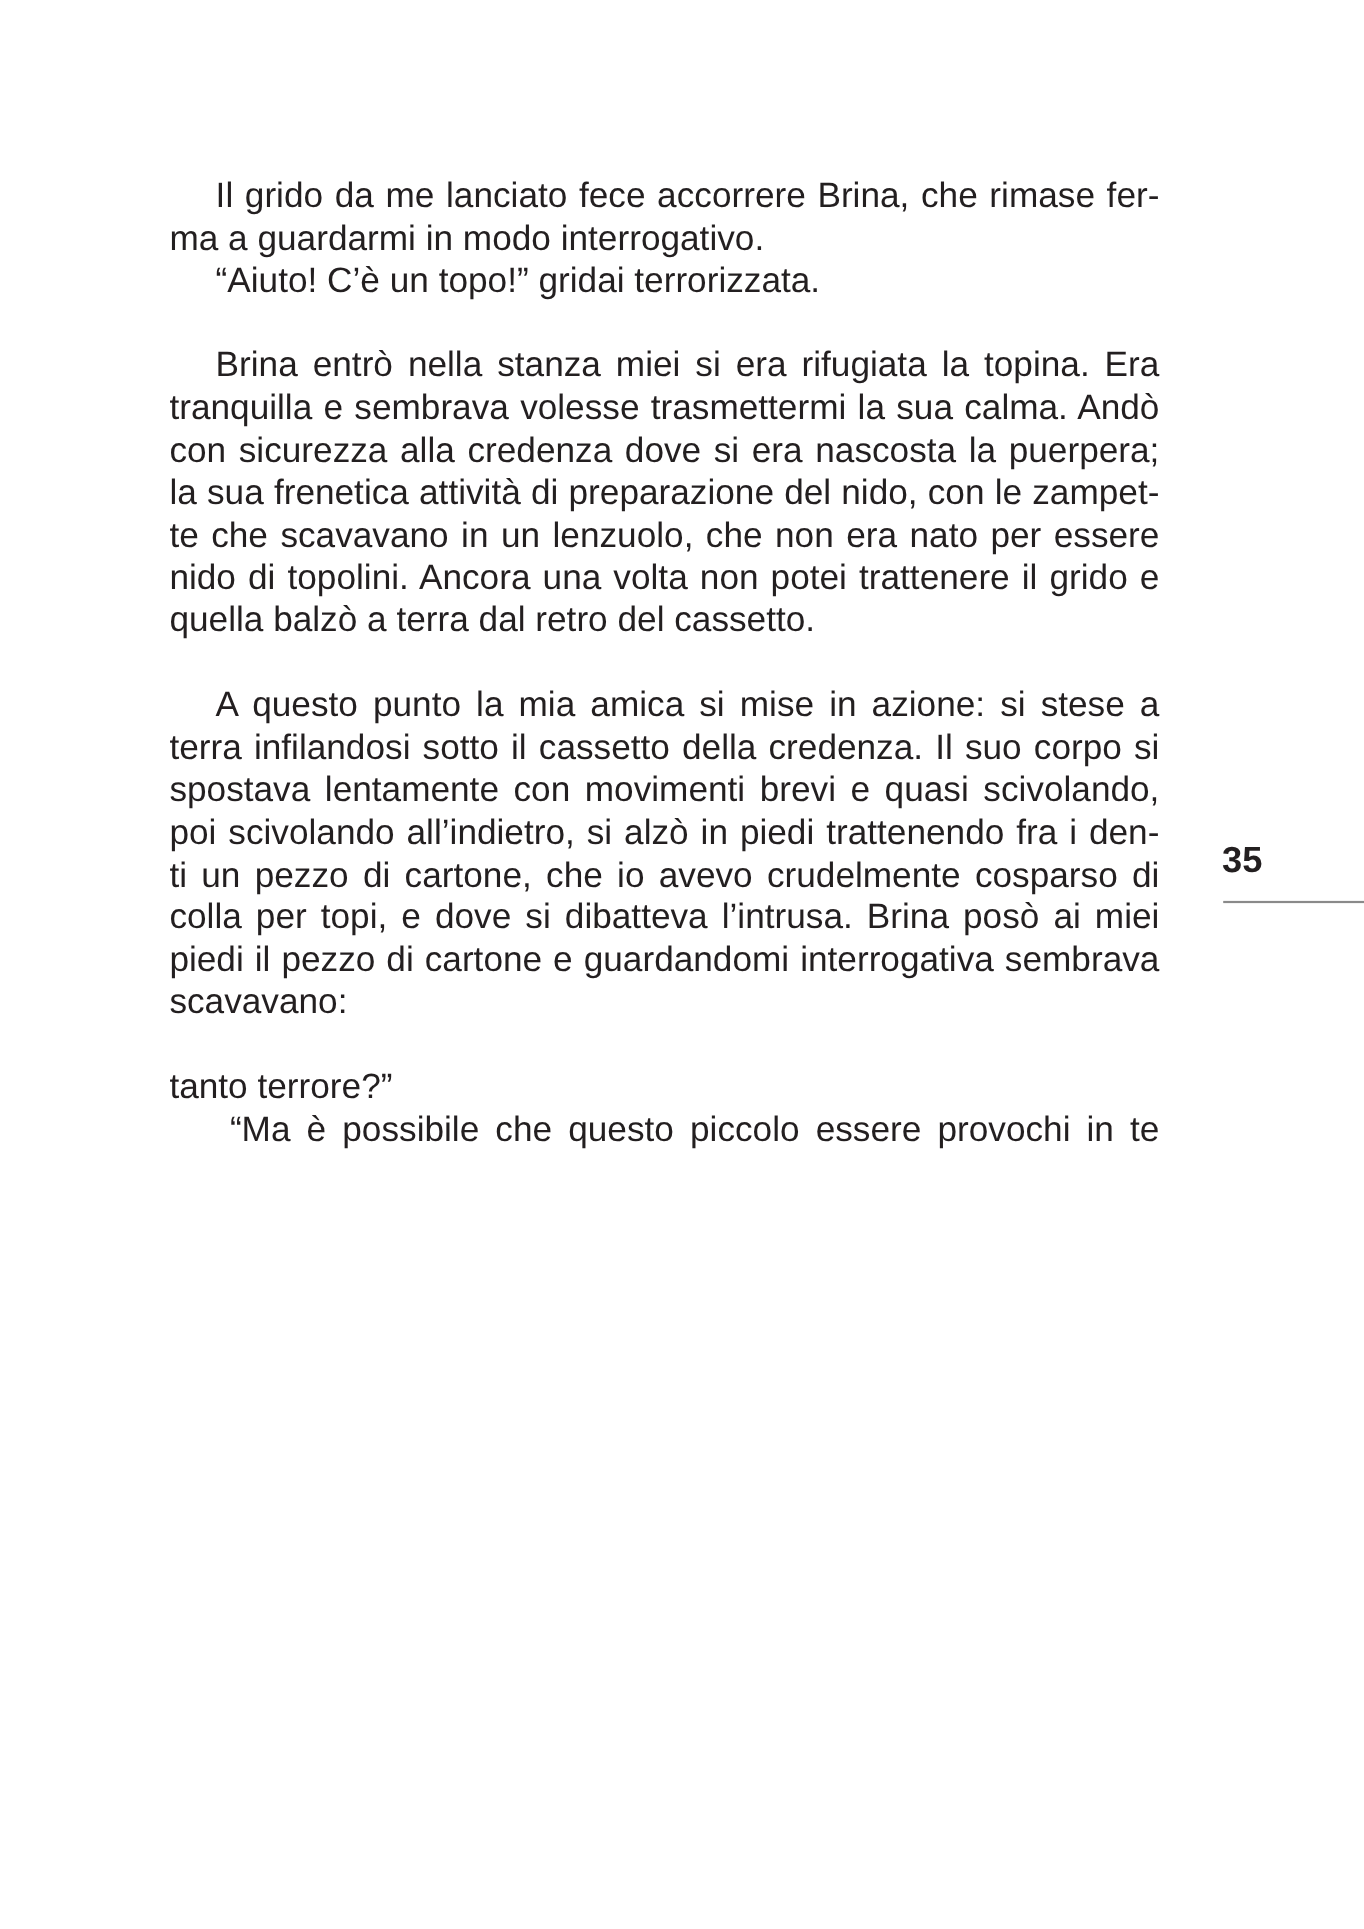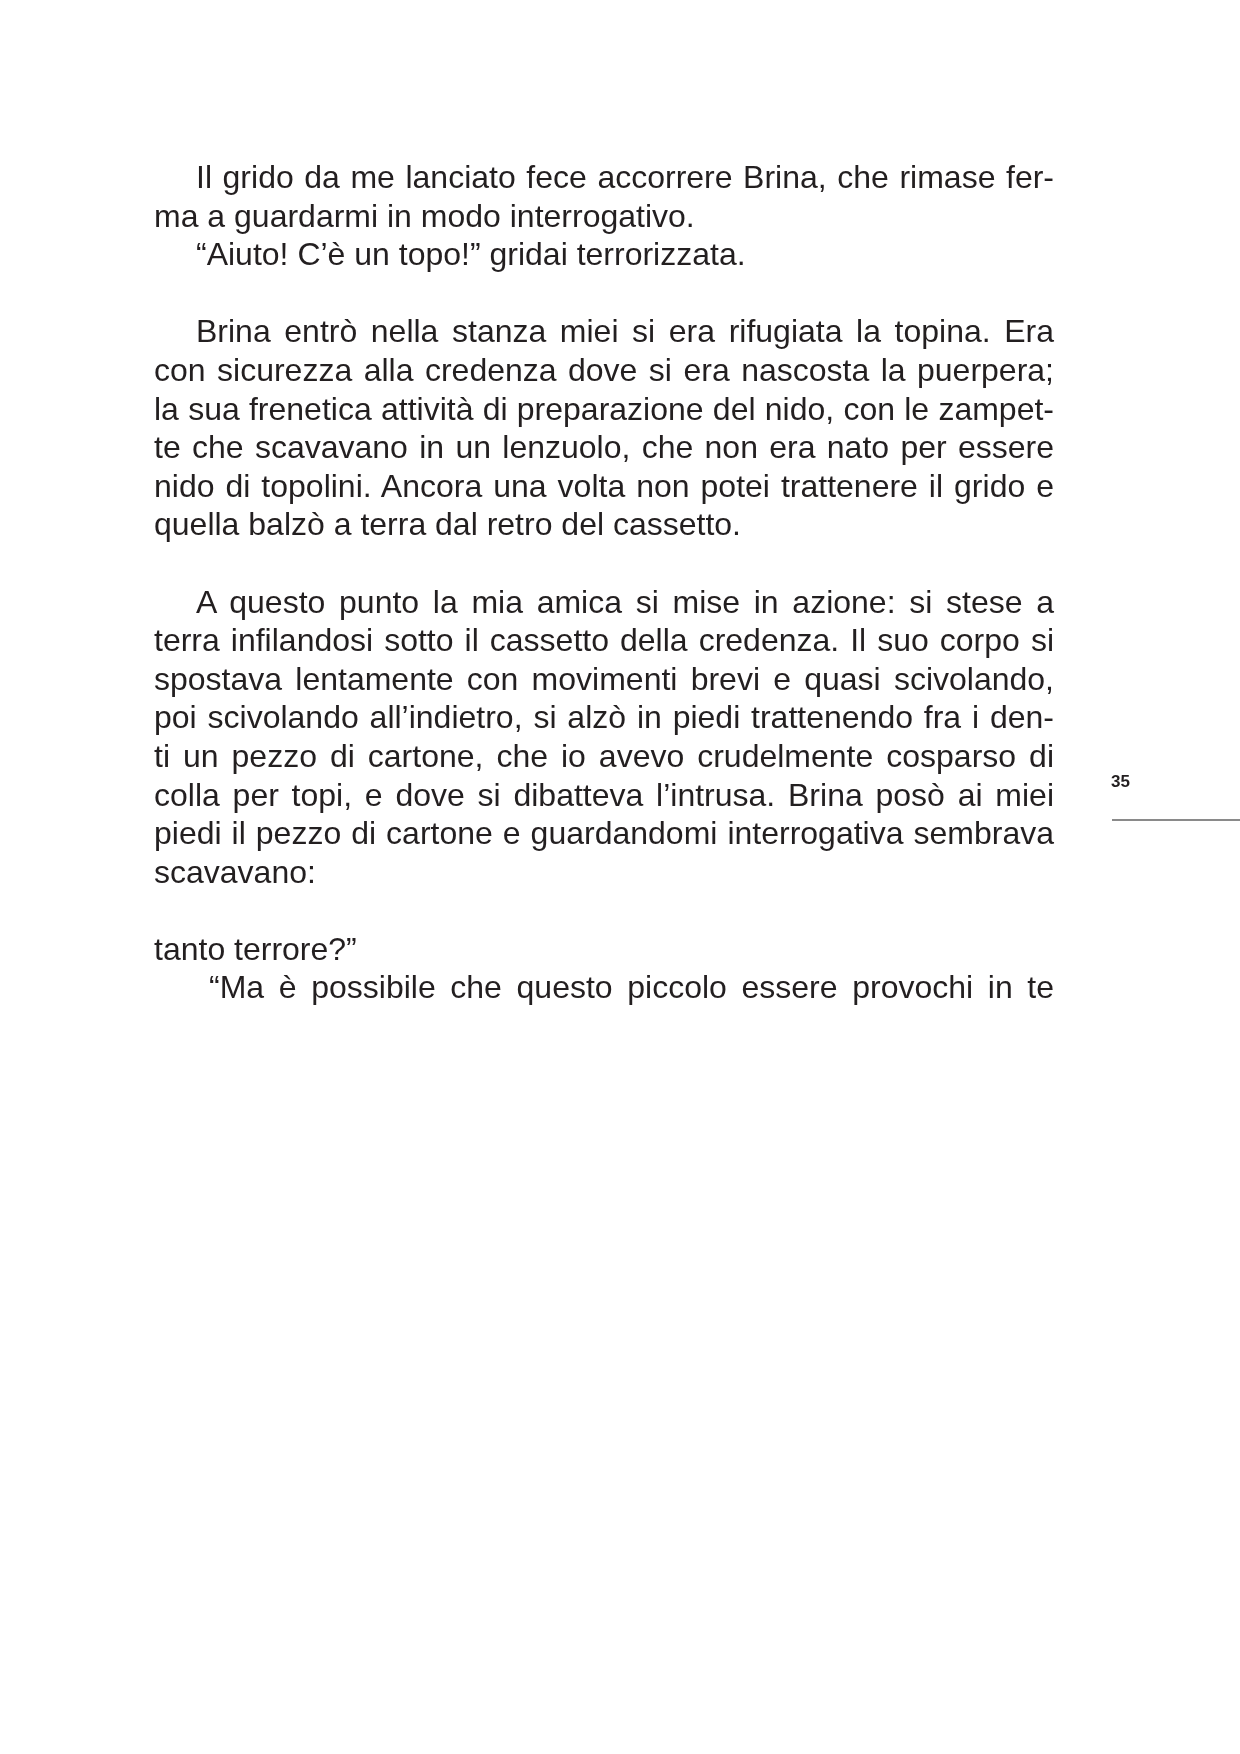--- a/index.html
+++ b/index.html
@@ -37,21 +37,21 @@
     .line.last {
       text-align: center;
       text-align-last: left;
     }
     .indent { padding-left: 42px; }
     .indent-q { padding-left: 55px; }
     .page-number {
       position: absolute;
       left: 1111px;
       top: 766px;
-      font-size: 17px;
+      font-size: 33px;
       font-weight: bold;
       line-height: 32px;
       color: #231f20;
     }
     .page-rule {
       position: absolute;
       left: 1112px;
       top: 819px;
       width: 128px;
       height: 2px;
@@ -67,20 +67,21 @@
     <span class="line indent">Il grido da me lanciato fece accorrere Brina, che rimase  fer-</span>
     <span class="line last">ma a guardarmi in modo interrogativo.</span>
   </div>
 
   <div class="para tight">
     <span class="line last indent">“Aiuto! C’è un topo!” gridai terrorizzata.</span>
   </div>
 
   <div class="para">
     <span class="line indent">Brina entrò nella stanza miei si era rifugiata la topina. Era</span>
+    <span class="line">tranquilla e sembrava volesse trasmettermi la sua calma. Andò</span>
     <span class="line">con sicurezza alla credenza dove si era nascosta la puerpera;</span>
     <span class="line">la sua frenetica attività di preparazione del nido, con le zampet-</span>
     <span class="line">te che scavavano in un lenzuolo, che non era nato per essere</span>
     <span class="line">nido di topolini. Ancora una volta non potei trattenere il grido e</span>
     <span class="line last">quella balzò a terra dal retro del cassetto.</span>
   </div>
 
   <div class="para">
     <span class="line indent">A questo punto la mia amica si mise in azione: si stese a</span>
     <span class="line">terra infilandosi sotto il cassetto della credenza. Il suo corpo si</span>

